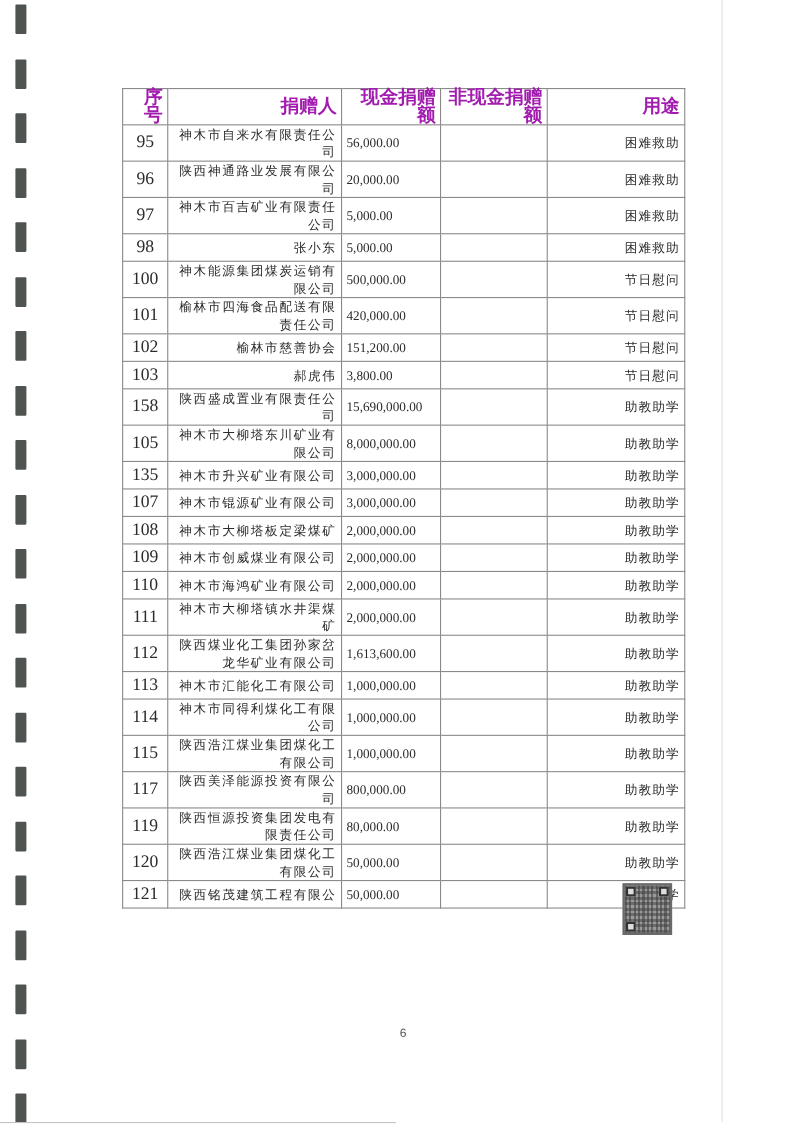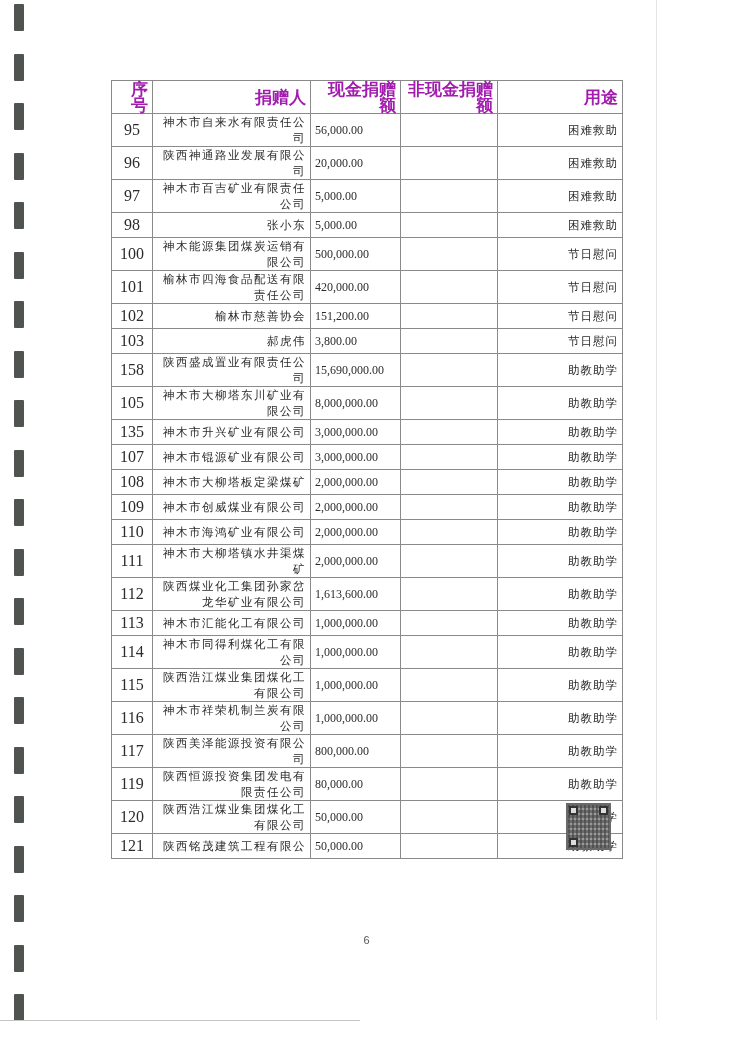--- a/index.html
+++ b/index.html
@@ -227,27 +227,20 @@
         <td class="use">助教助学</td>
       </tr>
       <tr class="h2">
         <td class="no">115</td>
         <td class="donor">陕西浩江煤业集团煤化工有限公司</td>
         <td class="cash">1,000,000.00</td>
         <td class="noncash"></td>
         <td class="use">助教助学</td>
       </tr>
       <tr class="h2">
-        <td class="no">116</td>
-        <td class="donor">神木市祥荣机制兰炭有限公司</td>
-        <td class="cash">1,000,000.00</td>
-        <td class="noncash"></td>
-        <td class="use">助教助学</td>
-      </tr>
-      <tr class="h2">
         <td class="no">117</td>
         <td class="donor">陕西美泽能源投资有限公司</td>
         <td class="cash">800,000.00</td>
         <td class="noncash"></td>
         <td class="use">助教助学</td>
       </tr>
       <tr class="h2">
         <td class="no">119</td>
         <td class="donor">陕西恒源投资集团发电有限责任公司</td>
         <td class="cash">80,000.00</td>

